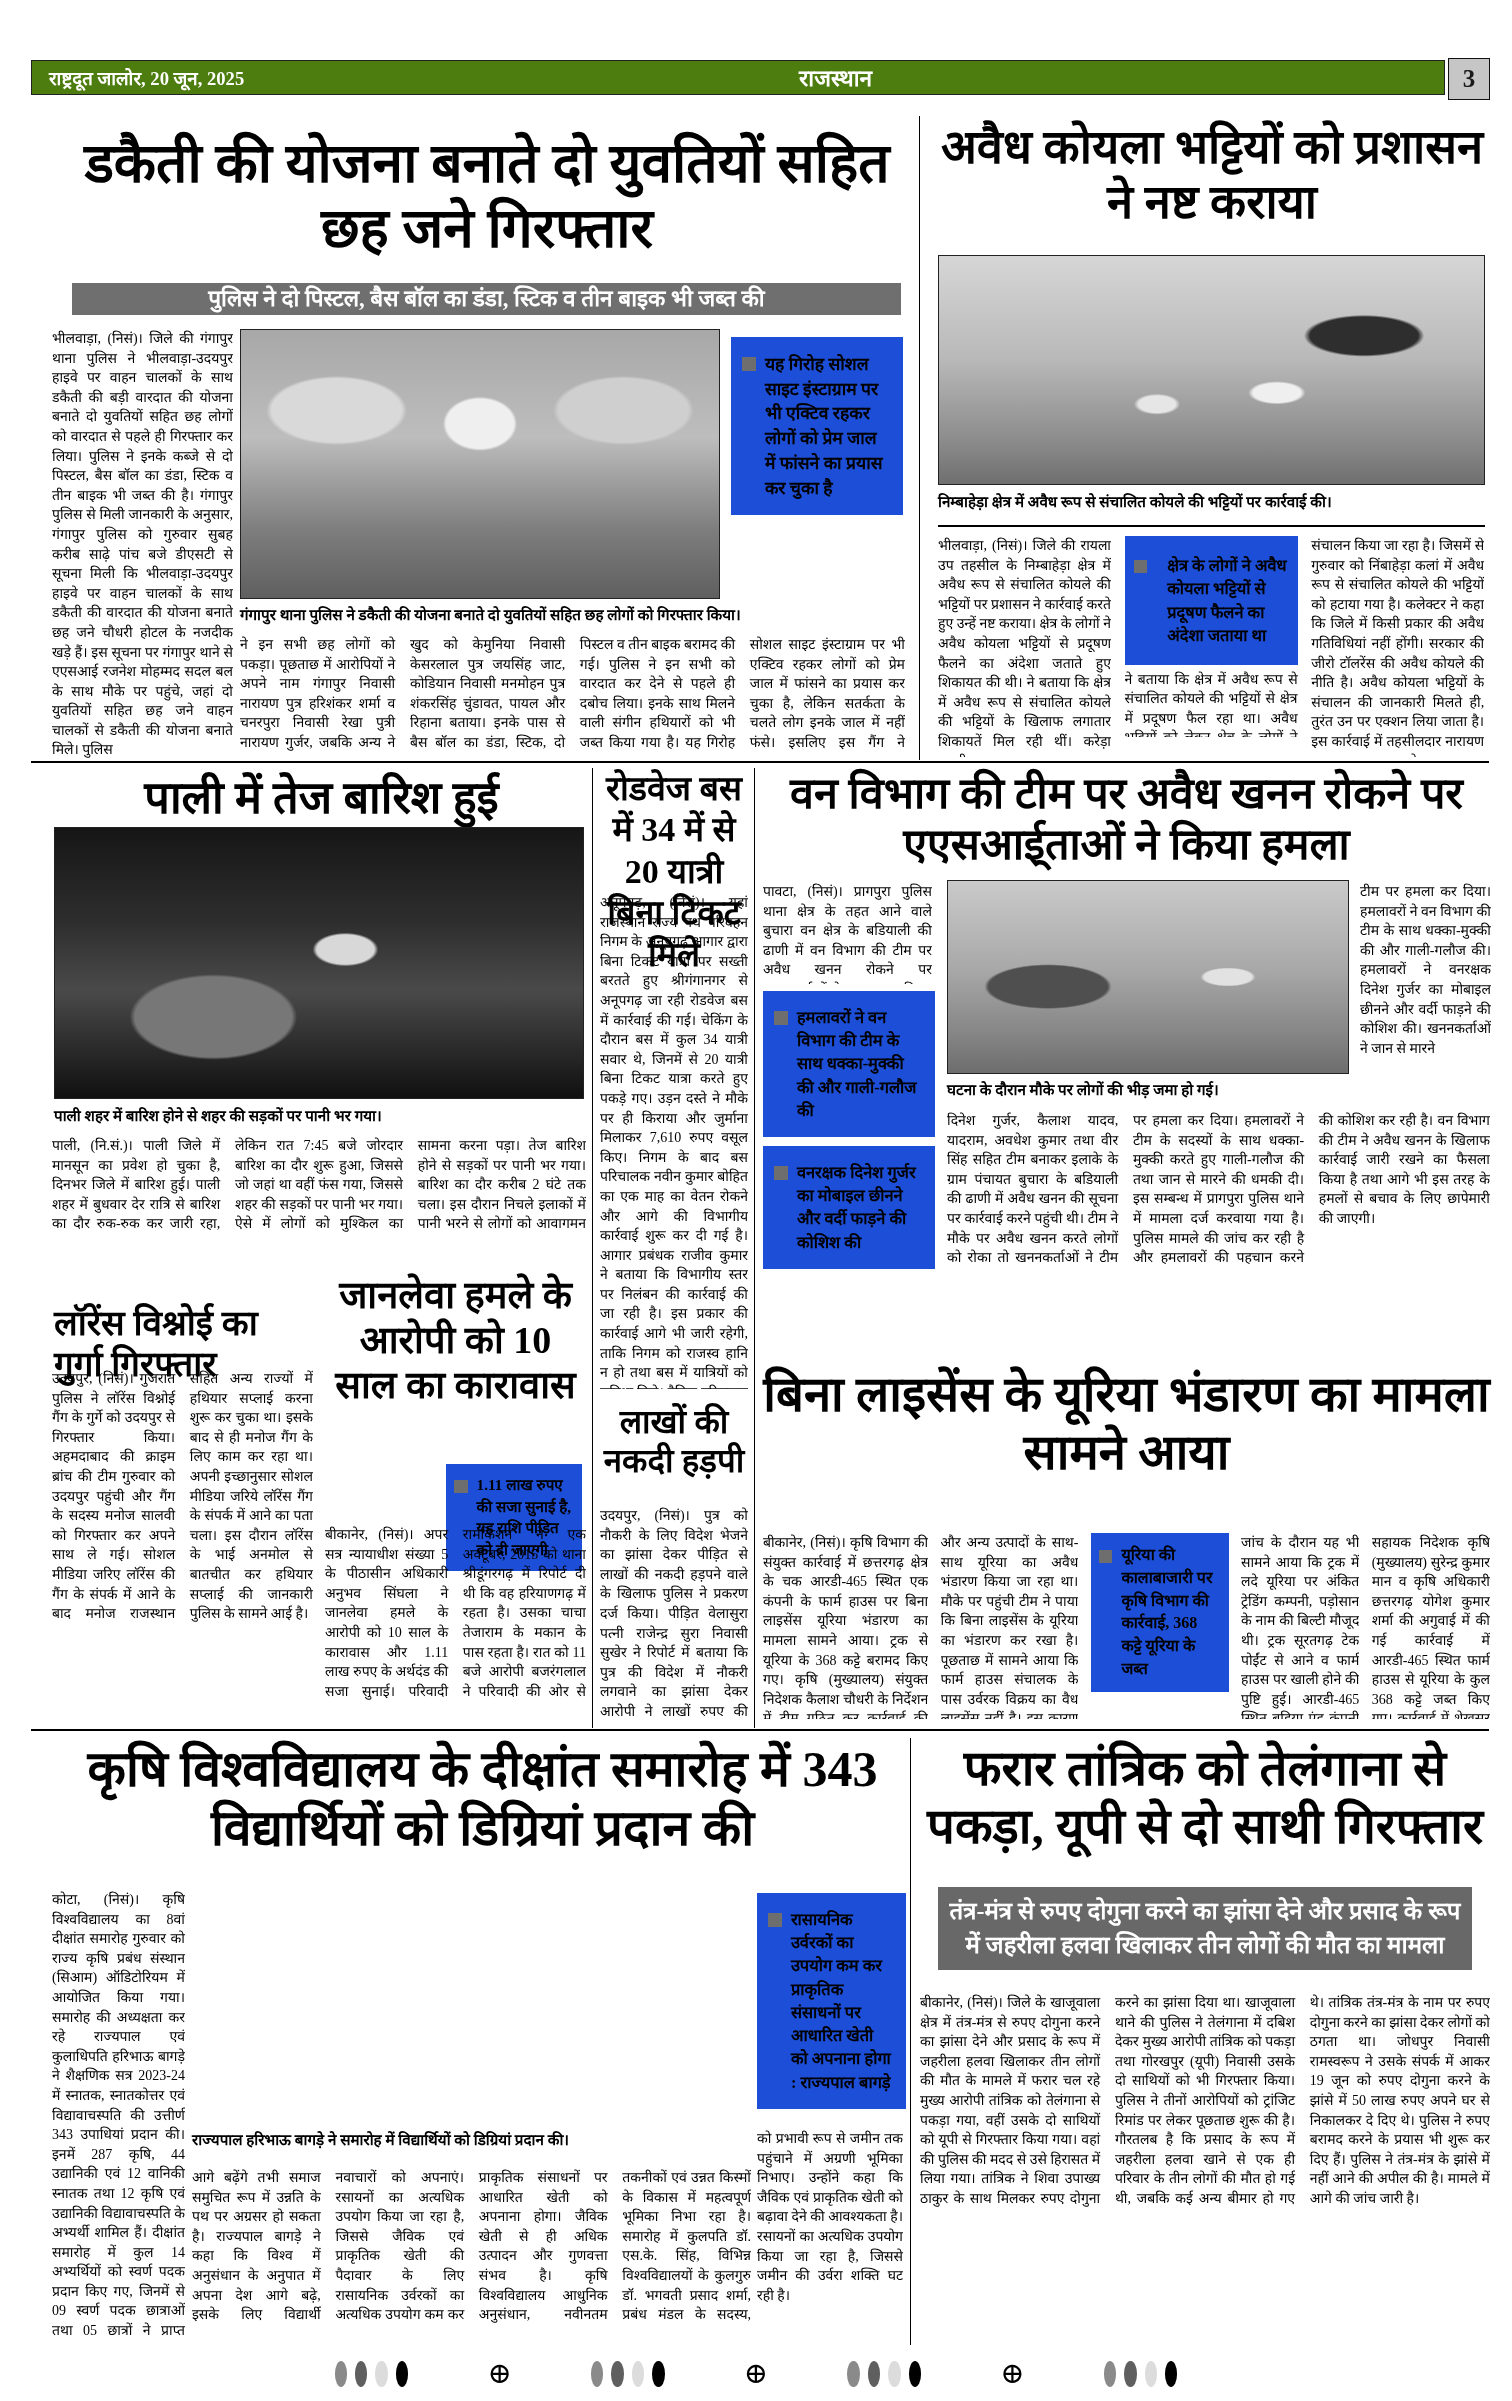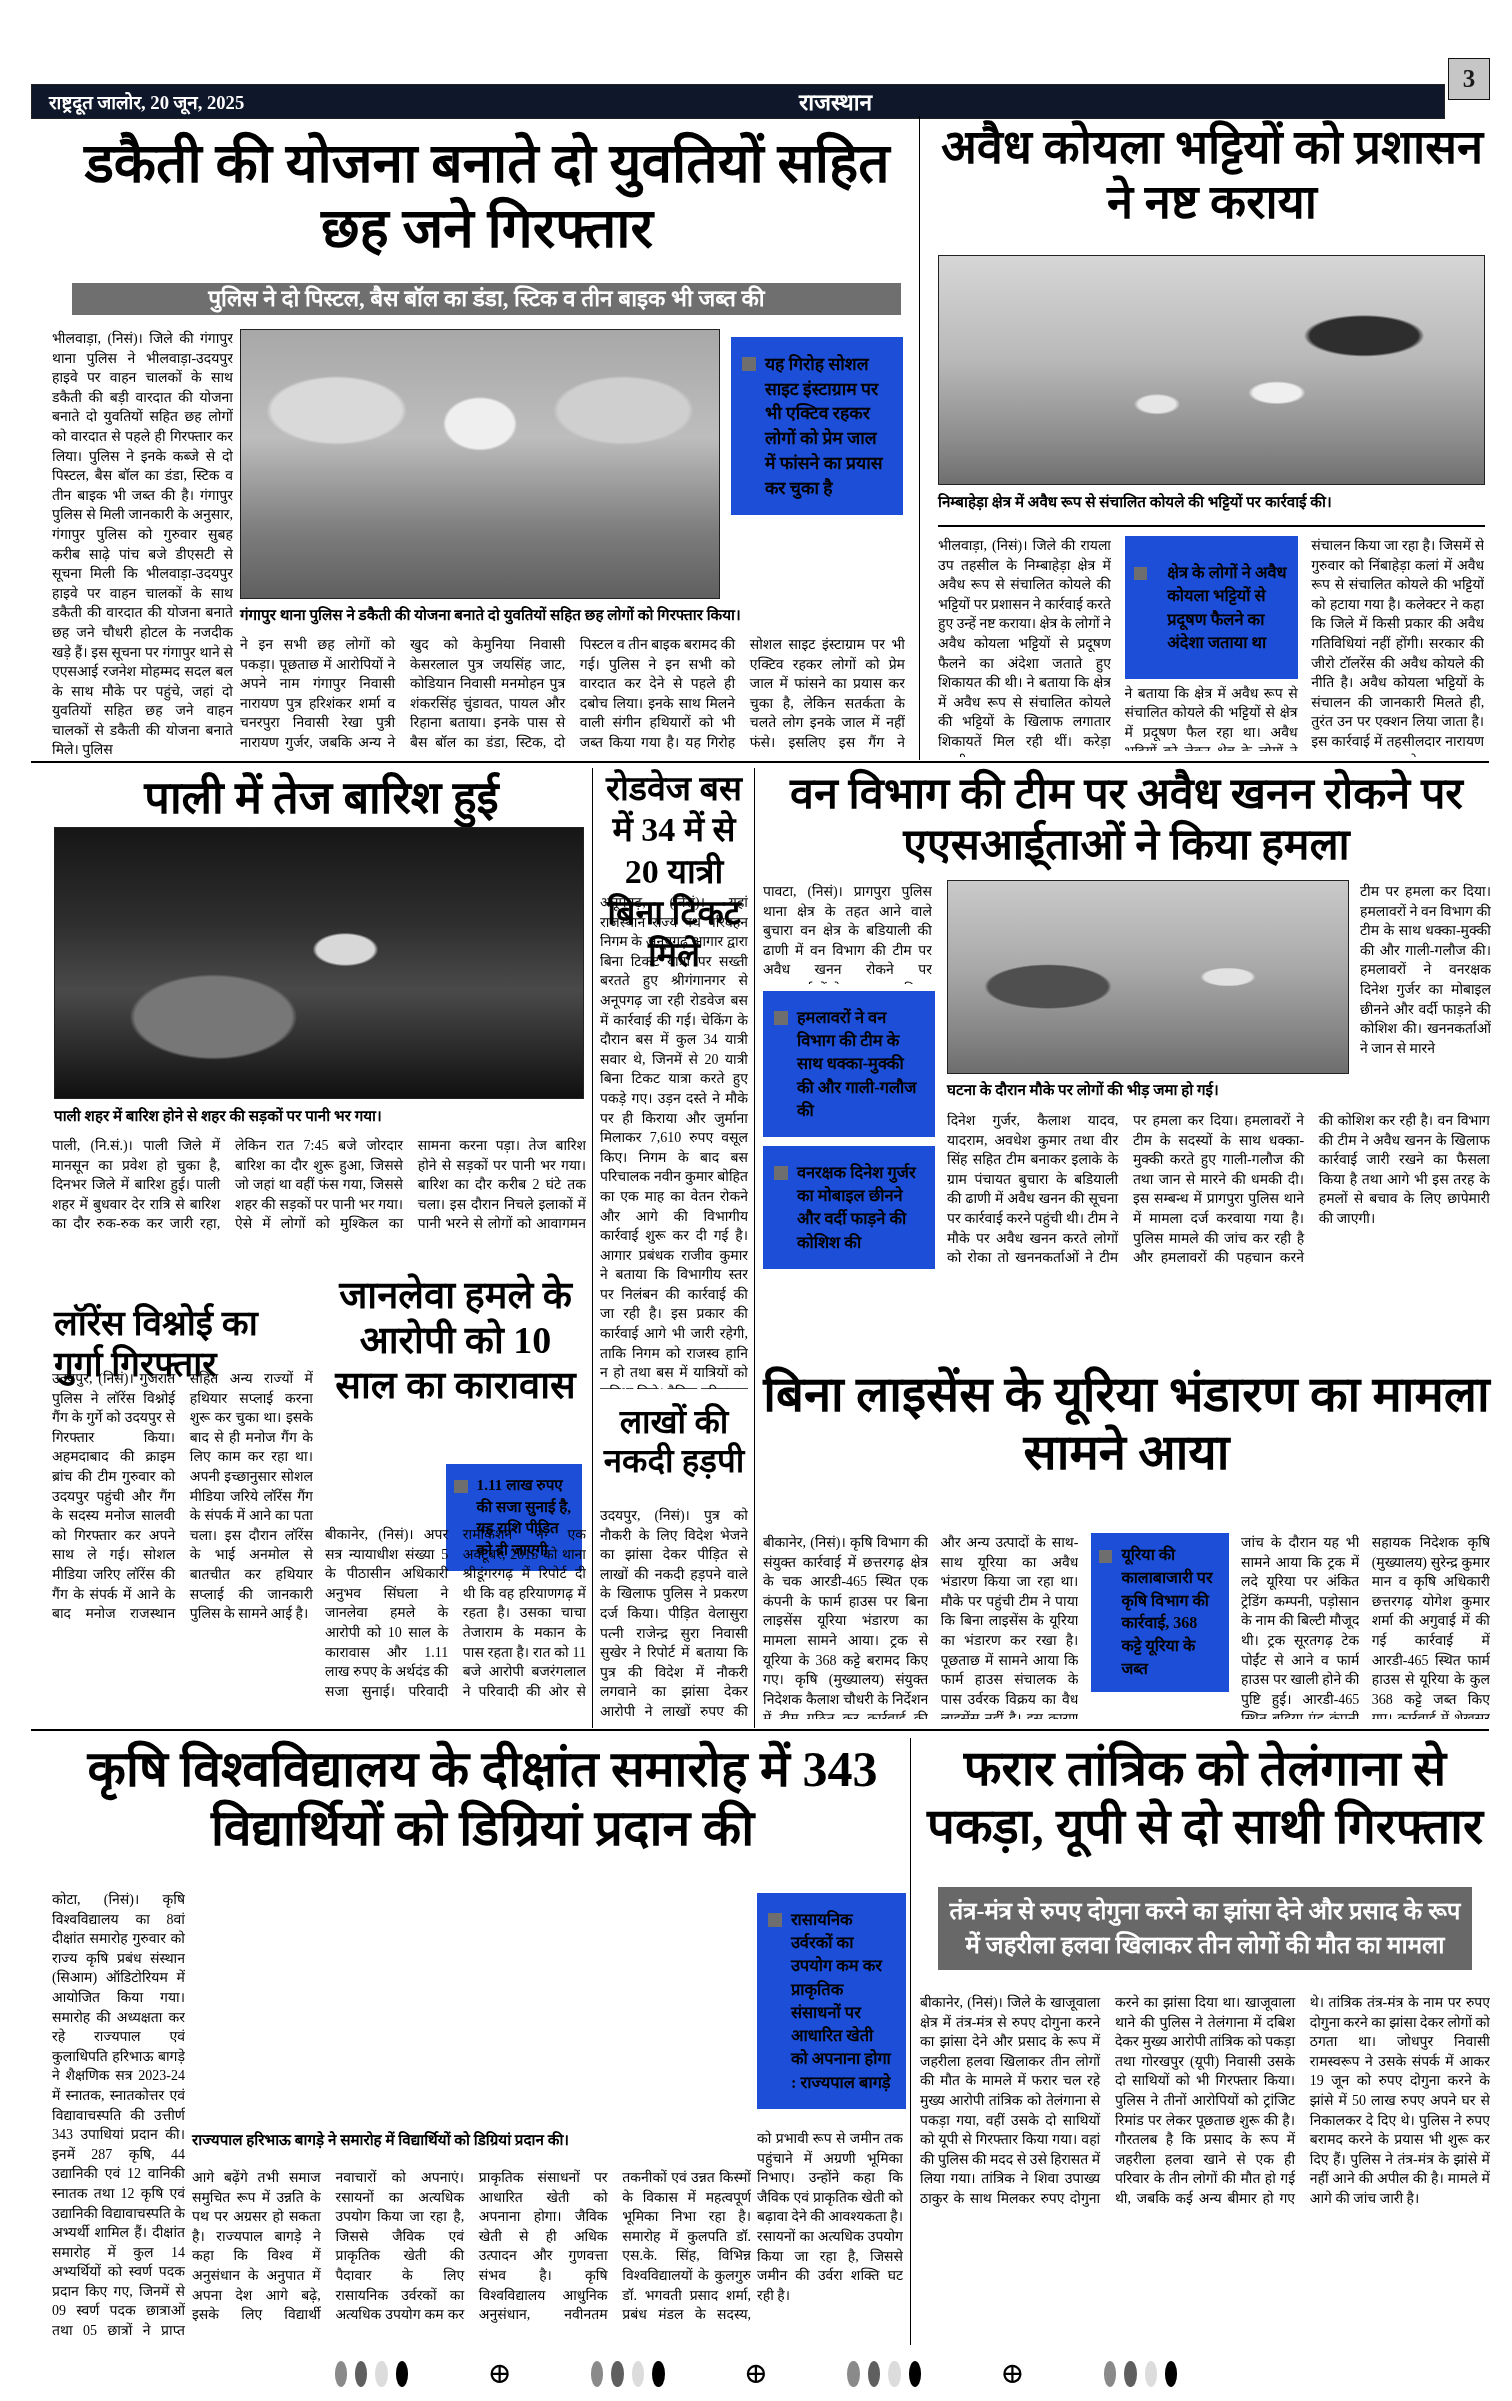--- a/index.html
+++ b/index.html
@@ -12,21 +12,21 @@
   .cap{font-weight:bold;font-size:15.2px;line-height:1.3;}
   .pullbox{background:#1d4ed8;padding:14.7px 12.4px 14.7px 11.3px;display:flex;gap:9px;}
   .pullbox .sq{flex:0 0 auto;width:13.6px;height:13.6px;background:#6e6e6e;margin-top:5.6px;}
   .pullbox .ptext{font-weight:bold;font-size:17.5px;line-height:1.42;}
   .cols2{column-count:2;column-gap:14.7px;}
   .cols3{column-count:3;column-gap:14.7px;}
   .cols4{column-count:4;column-gap:14.7px;}
   .vrule{width:1.1px;background:#000;}
   .hrule{height:1.7px;background:#000;}
   .photo{background:#b5b5b5;border:1.1px solid #222;box-sizing:border-box;}
-  .header-bar{background:#0f172a;color:#fff;display:flex;align-items:center;margin-top:24px;}
+  .header-bar{background:#4d7c0f;color:#fff;display:flex;align-items:center;}
   .pagenum{background:#c6c6c6;color:#1a1a1a;border:1.1px solid #111;display:flex;align-items:center;justify-content:center;
            font-weight:bold;font-size:25px;}
   .subbar{background:#6f6f6f;color:#fff;font-weight:bold;text-align:center;}
   .darkbar{background:#686868;color:#fff;font-weight:bold;text-align:center;}
   .footer-dot{display:inline-block;width:12.4px;height:26px;border-radius:50%;margin:0 4px;vertical-align:middle;}
   .regmark{font-size:29px;line-height:1;vertical-align:middle;color:#000;}
   .flexrow{display:flex;}
 </style>
 </head>
 <body>
@@ -65,21 +65,21 @@
       radial-gradient(ellipse at 78% 35%, #2e2e2e 0 9%, transparent 10%),
       radial-gradient(ellipse at 62% 60%, #efefef 0 5%, transparent 6%),
       radial-gradient(ellipse at 40% 65%, #e6e6e6 0 4%, transparent 5%),
       linear-gradient(180deg,#d6d6d6 0%,#b9b9b9 45%,#8d8d8d 80%,#6f6f6f 100%);"></div>
   <div class="abs cap" style="left:938px;top:492px;width:547px;">निम्बाहेड़ा क्षेत्र में अवैध रूप से संचालित कोयले की भट्टियों पर कार्रवाई की।</div>
   <div class="abs" style="left:938px;top:525px;width:547px;height:1.7px;background:#000;"></div>
 
   <div class="abs flexrow" style="left:938px;top:536px;width:547px;height:221px;gap:13.6px;">
     <div class="body clip" style="width:173px;height:221px;">भीलवाड़ा, (निसं)। जिले की रायला उप तहसील के निम्बाहेड़ा क्षेत्र में अवैध रूप से संचालित कोयले की भट्टियों पर प्रशासन ने कार्रवाई करते हुए उन्हें नष्ट कराया। क्षेत्र के लोगों ने अवैध कोयला भट्टियों से प्रदूषण फैलने का अंदेशा जताते हुए शिकायत की थी। ने बताया कि क्षेत्र में अवैध रूप से संचालित कोयले की भट्टियों के खिलाफ लगातार शिकायतें मिल रही थीं। करेड़ा तहसीलदार नारायण लाल</div>
     <div style="width:173px;">
-      <div class="pullbox" style="padding:25px 9px;gap:20px;">
+      <div class="pullbox" style="padding:18px 9px;gap:20px;">
         <span class="sq"></span>
         <span class="ptext" style="font-size:16.4px;">क्षेत्र के लोगों ने अवैध कोयला भट्टियों से प्रदूषण फैलने का अंदेशा जताया था</span>
       </div>
       <div class="body clip" style="height:67px;margin-top:4.5px;">ने बताया कि क्षेत्र में अवैध रूप से संचालित कोयले की भट्टियों से क्षेत्र में प्रदूषण फैल रहा था। अवैध भट्टियों को लेकर क्षेत्र के लोगों ने प्रदूषण फैलने का अंदेशा जताया था। करेड़ा तहसीलदार नारायण लाल व पुलिस जाप्ते की मौजूदगी में जेसीबी से भट्टियों को नष्ट कराया गया।</div>
     </div>
     <div class="body clip" style="width:173px;height:221px;">संचालन किया जा रहा है। जिसमें से गुरुवार को निंबाहेड़ा कलां में अवैध रूप से संचालित कोयले की भट्टियों को हटाया गया है। कलेक्टर ने कहा कि जिले में किसी प्रकार की अवैध गतिविधियां नहीं होंगी। सरकार की जीरो टॉलरेंस की अवैध कोयले की नीति है। अवैध कोयला भट्टियों के संचालन की जानकारी मिलते ही, तुरंत उन पर एक्शन लिया जाता है। इस कार्रवाई में तहसीलदार नारायण लाल, रायला-करेड़ा नायब तहसीलदार, गिरदावर, पटवारी देवेंद्र जारिंद, कुंडिया कला सहित अन्य पटवारी ओमप्रकाश सकवाल मौजूद रहे। क्षेत्र में करीब 500 अवैध कोयला भट्टियों पर यह कार्रवाई की गई।</div>
   </div>
 
   <div class="abs hrule" style="left:31px;top:761px;width:1458px;"></div>
 

